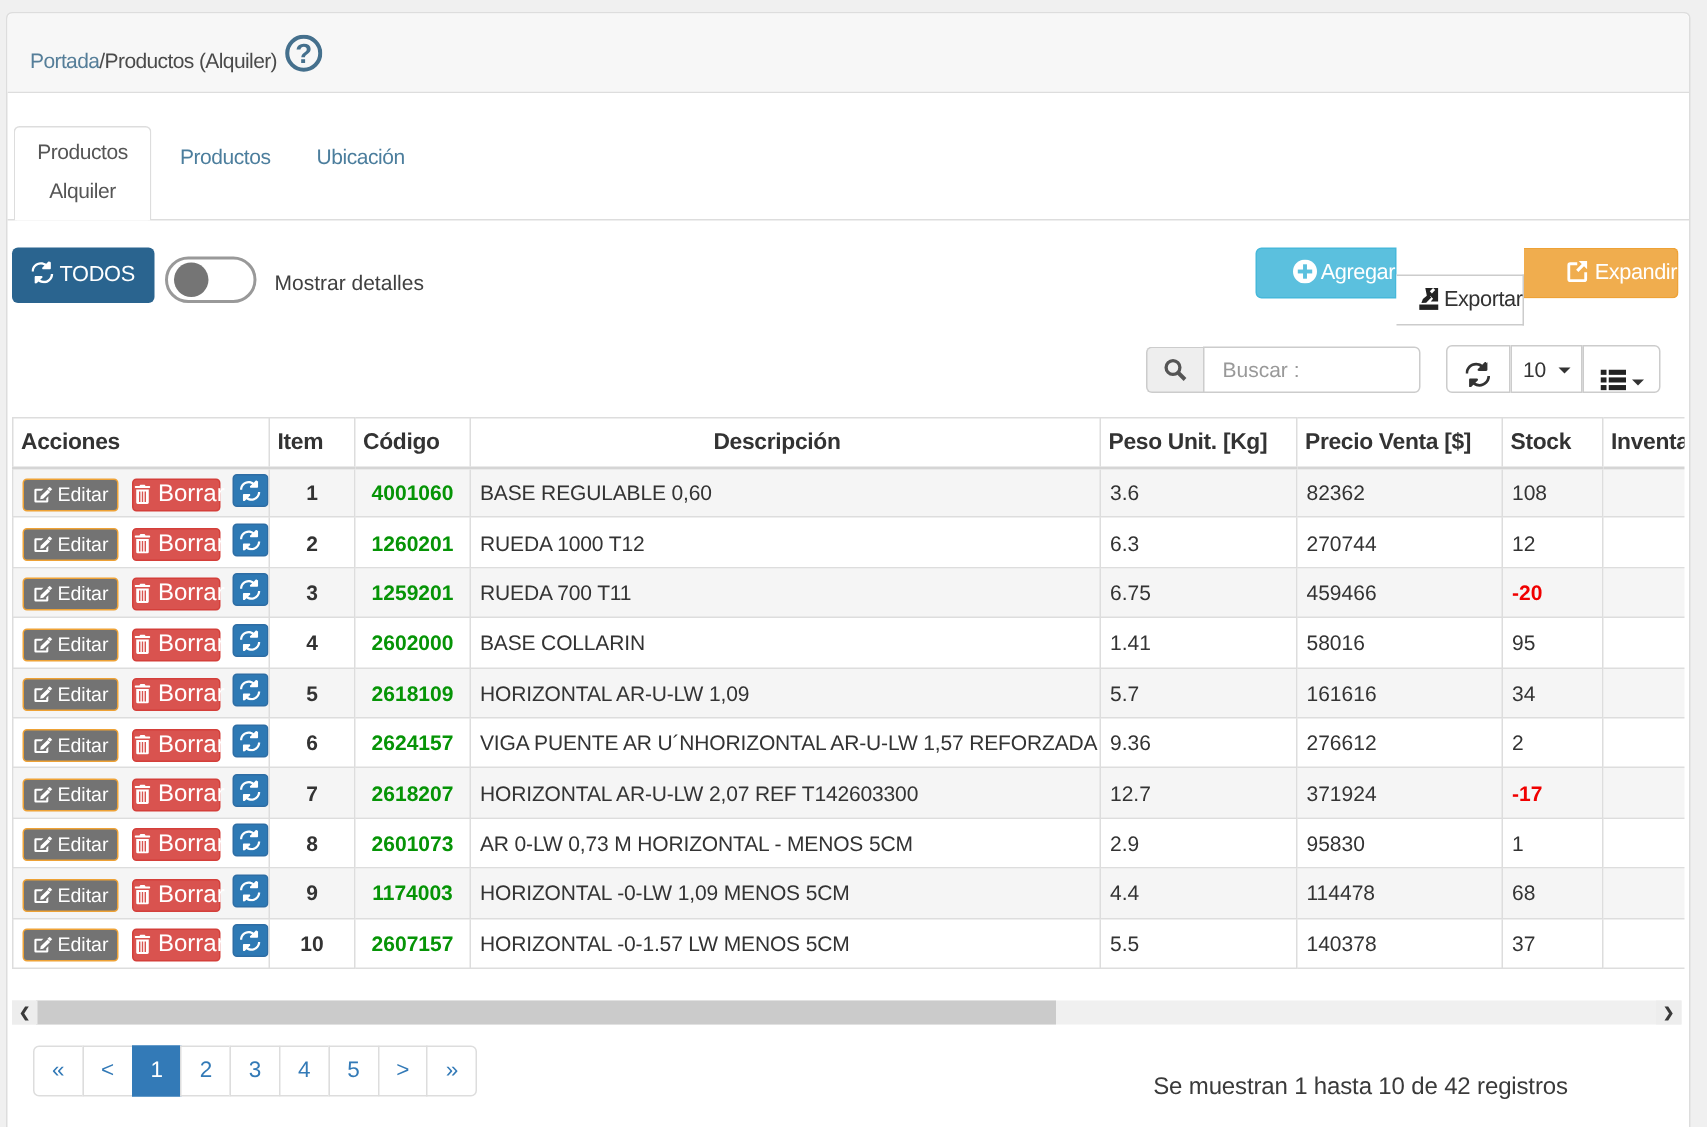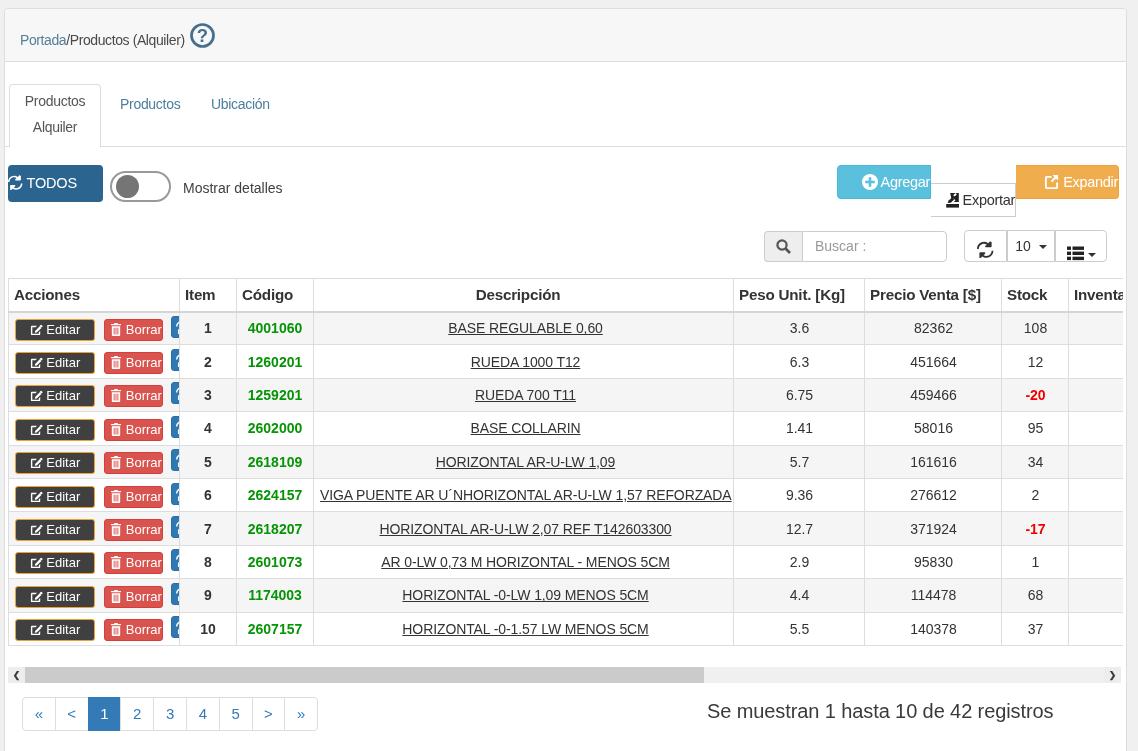--- a/index.html
+++ b/index.html
@@ -17,21 +17,21 @@
   .tabline { position:absolute; left:5px; top:146px; width:1121px; height:1px; background:#ddd; }
   .tab-active { position:absolute; left:9px; top:84px; width:92px; height:63px;
                 background:#fff; border:1px solid #ddd; border-bottom:none;
                 border-radius:4px 4px 0 0; color:#555; font-size:14px; letter-spacing:-0.3px;
                 text-align:center; padding-top:3px; line-height:26px; z-index:2; }
   .tab-link { position:absolute; top:96px; font-size:14px; letter-spacing:-0.3px; color:#4c7e9d; }
 
   
   .btn-todos { position:absolute; left:8px; top:165px; width:95px; height:37px;
                background:#2a648f; border-radius:4px; color:#fff; font-size:14.5px; letter-spacing:-0.2px;
-               text-align:left; line-height:37px; }
+               text-align:center; line-height:37px; }
   .toggle { position:absolute; left:110px; top:171px; width:61px; height:31px;
             border:2px solid #999; border-radius:16px; background:#fff; }
   .knob { position:absolute; left:4px; top:2px; width:23px; height:23px;
           border-radius:50%; background:#757575; }
   .lbl-mostrar { position:absolute; left:183px; top:180px; font-size:14px; color:#404040; }
 
   .grp-right { position:absolute; left:837px; top:165px; height:34px; display:flex; }
   .grp-right .b { height:34px; font-size:14.5px; letter-spacing:-0.3px; line-height:32px; white-space:nowrap; text-align:right; }
   .b-agregar { width:94px; background:#5bc0de; color:#fff; border:1px solid #46b8da; border-radius:4px 0 0 4px; }
   .b-exportar { width:85px; background:#fff; color:#333; border:1px solid #ccc; border-left:none;margin-top:18px; }
@@ -51,49 +51,49 @@
   .caret { display:inline-block; width:0; height:0; border-left:4px solid transparent;
            border-right:4px solid transparent; border-top:4px solid #333; vertical-align:middle; margin-left:4px; }
 
   
   .twrap { position:absolute; left:8px; top:278px; width:1115px; height:369px; overflow:hidden; }
   table.grid { border-collapse:collapse; table-layout:fixed; width:1190px; }
   .grid th, .grid td { border:1px solid #ddd; font-size:14px; padding:0 6px; overflow:hidden; white-space:nowrap; }
   .grid th { border-bottom:2px solid #d5d5d5; height:33px; font-size:15.2px; letter-spacing:-0.2px; text-align:left; padding:0 5px; }
   .grid td { height:33.4px; }
   .grid tr.odd td { background:#f5f5f5; }
-  td.num { text-align:center; padding-right:5px !important;margin-top:22px; }
+  td.num { text-align:left; padding-right:5px !important;margin-top:22px; }
   td.ctr, th.c { text-align:center; }
   td.code { color:#069406; font-weight:bold; text-align:center; }
-  td.desc { text-align:center; letter-spacing:-0.1px; padding-right:2px !important;text-decoration:underline; }
+  td.desc { text-align:left; letter-spacing:-0.1px; padding-right:2px !important; }
   .neg { color:#f00000; font-weight:bold; }
   .item { font-weight:bold; text-align:center; }
 
-  .btn-e { display:inline-block; background:#404040; border:1px solid #eea236; color:#fff;
-           border-radius:3px; font-size:13px; height:22px; line-height:20px; width:80px; text-align:center; }
+  .btn-e { display:inline-block; background:#737373; border:1px solid #eea236; color:#fff;
+           border-radius:3px; font-size:13px; height:22px; line-height:20px; width:64px; text-align:center; }
   .btn-b { display:inline-block; background:#d9534f; border:1px solid #d43f3a; color:#fff;
-           border-radius:3px; font-size:13px; height:22px; line-height:20px; width:59px; text-align:right; margin-left:5px; }
+           border-radius:3px; font-size:16px; height:22px; line-height:20px; width:59px; text-align:left; margin-left:5px; }
   .btn-r { display:inline-block; background:#2e79b4; border:1px solid #2e6da4; color:#fff;
            border-radius:3px; height:22px; width:24px; text-align:center; padding-top:3px; margin-left:4px; }
   td.act { padding:0 0 0 6px !important; }
 
   
   .sb-track { position:absolute; left:8px; top:667px; width:1113px; height:16px; background:#f0f0f0; }
   .sb-thumb { position:absolute; left:16px; top:0; width:680px; height:16px; background:#cbcbcb; }
   .sb-arrow { position:absolute; top:0; width:17px; height:16px; background:#ededed; color:#3a3a3a;
               font-size:9px; font-weight:bold; text-align:center; line-height:16px; }
 
   
   .pager { position:absolute; left:22px; top:697px; display:flex; }
   .pager .p { width:33.8px; height:34px; background:#fff; border:1px solid #ddd; margin-left:-1px;
               text-align:center; line-height:32px; font-size:15px; color:#337ab7; }
   .pager .p:first-child { border-radius:4px 0 0 4px; margin-left:0; }
   .pager .p:last-child { border-radius:0 4px 4px 0; }
   .pager .active { background:#337ab7; color:#fff; border-color:#337ab7; }
-  .info { position:absolute; left:707px; top:700px; width:400px; text-align:left; font-size:20px; letter-spacing:-0.1px; color:#3a3a3a; }
+  .info { position:absolute; left:707px; top:716px; width:400px; text-align:center; font-size:16px; letter-spacing:-0.1px; color:#3a3a3a; }
 </style>
 </head>
 <body>
 <div class="panel"></div>
 <div class="heading"></div>
 <div class="crumb"><a>Portada</a>/Productos (Alquiler)</div>
 <div class="helpicon"><svg width="25" height="25" viewBox="0 0 25 25">
       <circle cx="12.5" cy="12.5" r="11" fill="none" stroke="#45708d" stroke-width="2.7"></circle>
       <text x="12.5" y="19.2" text-anchor="middle" font-size="18.5" font-weight="bold" fill="#45708d" font-family="Liberation Sans">?</text>
     </svg></div>
@@ -196,21 +196,21 @@
                 <path fill="#fff" d="M11 8.5V12a1 1 0 0 1-1 1H2a1 1 0 0 1-1-1V4a1 1 0 0 1 1-1h5.5L6 4.5H2.5v7h7V10zM5.5 8.5l5-5 1.8 1.8-5 5-2.1.3zM13.6 3.5 12.2 4.9 10.4 3.1 11.4 2.1a.8.8 0 0 1 1.1 0l1.1 1.1a.6.6 0 0 1 0 .9z"></path>
               </svg> Editar</span> <span class="btn-b"><svg width="12" height="13" viewBox="0 0 12 14" style="vertical-align:-2px">
                 <path fill="#fff" d="M4.5 0h3l.7 1H11a.5.5 0 0 1 .5.5V2a.5.5 0 0 1-.5.5H1A.5.5 0 0 1 .5 2v-.5A.5.5 0 0 1 1 1h2.8zM1.5 3.5h9V13a1 1 0 0 1-1 1h-7a1 1 0 0 1-1-1zm2 1.5v7.5h1V5zm2 0v7.5h1V5zm2 0v7.5h1V5z"></path>
               </svg> Borrar</span> <span class="btn-r"><svg width="14" height="14" viewBox="0 0 512 512">
                 <path fill="#fff" d="M440 16v150c0 13-11 24-24 24H266c-21 0-32-26-17-41l46-46c-24-15-52-23-82-23-88 0-159 71-159 159H0c0-118 96-213 213-213 45 0 87 14 122 38l45-45c15-15 41-5 41 17zM72 346v150c0 22 26 32 41 17l45-45c35 24 77 38 122 38 117 0 213-95 213-213h-54c0 88-71 159-159 159-30 0-58-8-82-23l46-46c15-15 4-41-17-41H96c-13 0-24 11-24 24z" transform="scale(1)"></path>
               </svg></span></td>
           <td class="item">2</td>
           <td class="code">1260201</td>
           <td class="desc">RUEDA 1000 T12</td>
           <td class="num">6.3</td>
-          <td class="num">451664</td>
+          <td class="num">270744</td>
           <td class="num">12</td>
           <td></td>
         </tr>
 <tr class="odd">
           <td class="act"><span class="btn-e"><svg width="13" height="13" viewBox="0 0 14 14" style="vertical-align:-2px">
                 <path fill="#fff" d="M11 8.5V12a1 1 0 0 1-1 1H2a1 1 0 0 1-1-1V4a1 1 0 0 1 1-1h5.5L6 4.5H2.5v7h7V10zM5.5 8.5l5-5 1.8 1.8-5 5-2.1.3zM13.6 3.5 12.2 4.9 10.4 3.1 11.4 2.1a.8.8 0 0 1 1.1 0l1.1 1.1a.6.6 0 0 1 0 .9z"></path>
               </svg> Editar</span> <span class="btn-b"><svg width="12" height="13" viewBox="0 0 12 14" style="vertical-align:-2px">
                 <path fill="#fff" d="M4.5 0h3l.7 1H11a.5.5 0 0 1 .5.5V2a.5.5 0 0 1-.5.5H1A.5.5 0 0 1 .5 2v-.5A.5.5 0 0 1 1 1h2.8zM1.5 3.5h9V13a1 1 0 0 1-1 1h-7a1 1 0 0 1-1-1zm2 1.5v7.5h1V5zm2 0v7.5h1V5zm2 0v7.5h1V5z"></path>
               </svg> Borrar</span> <span class="btn-r"><svg width="14" height="14" viewBox="0 0 512 512">
                 <path fill="#fff" d="M440 16v150c0 13-11 24-24 24H266c-21 0-32-26-17-41l46-46c-24-15-52-23-82-23-88 0-159 71-159 159H0c0-118 96-213 213-213 45 0 87 14 122 38l45-45c15-15 41-5 41 17zM72 346v150c0 22 26 32 41 17l45-45c35 24 77 38 122 38 117 0 213-95 213-213h-54c0 88-71 159-159 159-30 0-58-8-82-23l46-46c15-15 4-41-17-41H96c-13 0-24 11-24 24z" transform="scale(1)"></path>

